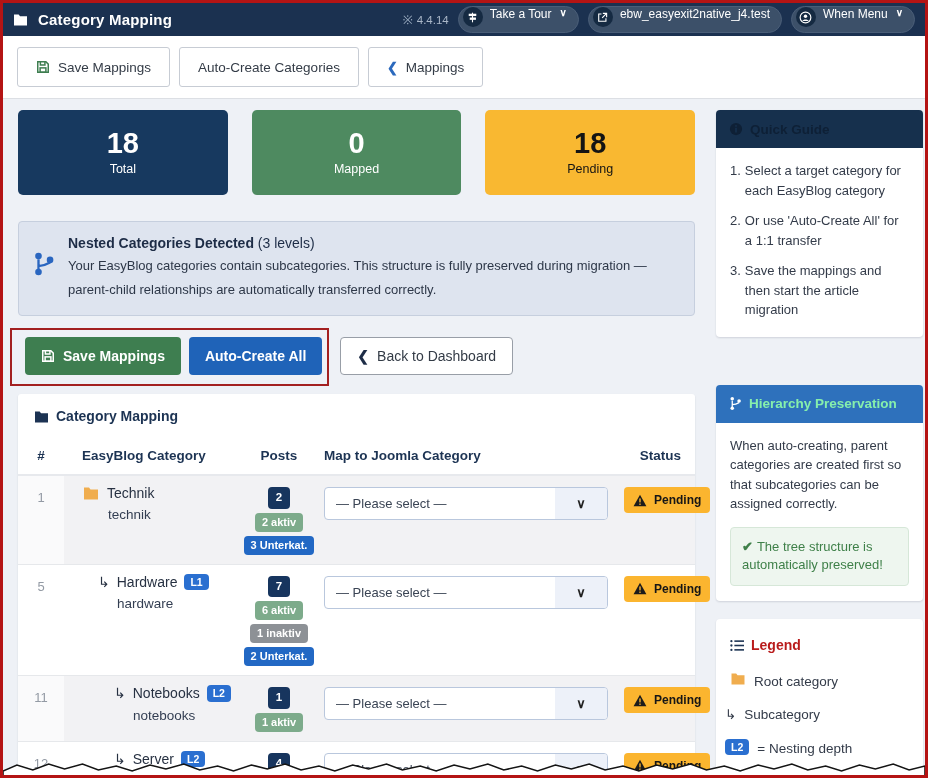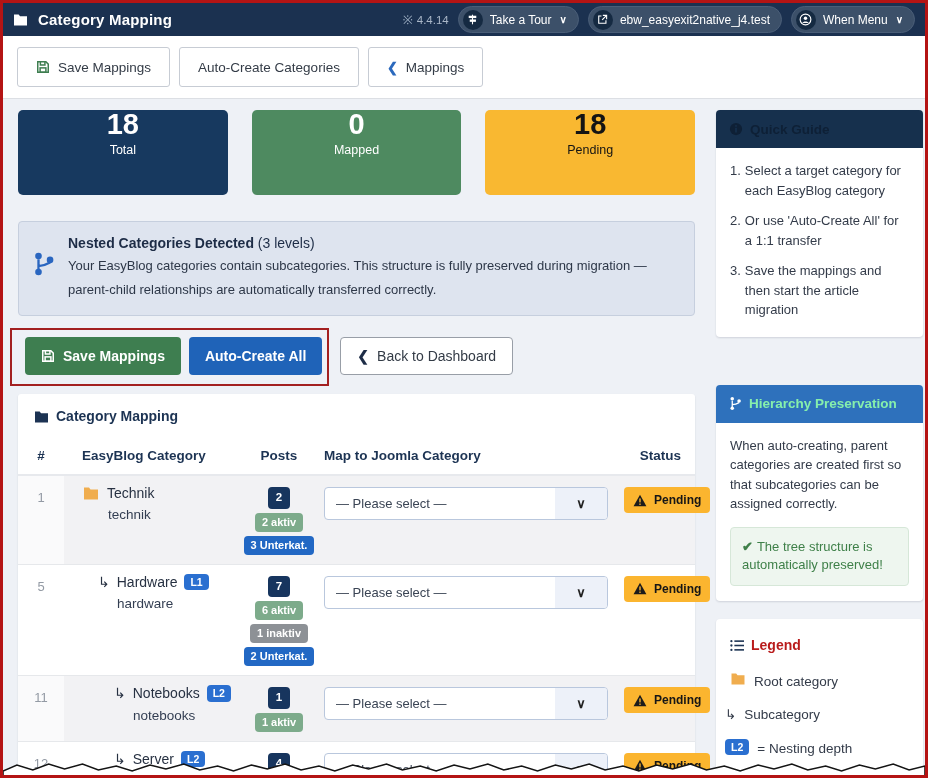--- a/index.html
+++ b/index.html
@@ -15,21 +15,21 @@
   .topbar {
     height:33px; background:#1b3150; display:flex; align-items:center;
     padding:0 10px; color:#fff; gap:8px;
   }
   .topbar .tb-title { font-size:15px; font-weight:bold; letter-spacing:.2px; }
   .tb-folder { display:inline-flex; margin-right:2px; }
   .tb-right { margin-left:auto; display:flex; align-items:center; gap:9px; }
   .tb-version { font-size:11.5px; color:#aab7c8; display:flex; align-items:center; gap:4px; }
   .joomla-glyph { font-size:12px; color:#9fb0c4; }
   .pill {
-    display:flex; align-items:center; gap:7px; background:#3c5069;
+    display:flex; align-items:flex-start; gap:7px; background:#3c5069;
     border-radius:14px; height:27px; padding:0 11px 0 4px; cursor:pointer;
     font-size:12px; color:#fff; white-space:nowrap; border:1px solid #4a5e78;
   }
   .pill .pill-circle {
     width:20px; height:20px; border-radius:50%; background:#152a42;
     display:flex; align-items:center; justify-content:center; flex:0 0 auto;
   }
   .pill .chev { font-size:10px; font-weight:bold; margin-left:1px; }
 
   
@@ -47,21 +47,21 @@
 
   
   .content { display:flex; padding:11px 0 0 15px; }
   .main { width:677px; flex:0 0 677px; }
   .sidebar { width:207px; margin-left:21px; flex:0 0 207px; }
 
   
   .stats { display:flex; gap:24px; }
   .stat-card {
     width:210px; height:85px; border-radius:5px; display:flex; flex-direction:column;
-    align-items:center; justify-content:flex-start; gap:4px; color:#fff;
+    align-items:center; justify-content:center; gap:4px; color:#fff;
   }
   .stat-card .num { font-size:29px; font-weight:bold; line-height:1; }
   .stat-card .lbl { font-size:12.5px; }
   .stat-dark  { background:#17395f; }
   .stat-green { background:#4e8a60; }
   .stat-amber { background:#f9b831; color:#141414; }
 
   
   .notice {
     margin-top:26px; background:#dee4ef; border:1px solid #c6cfde; border-radius:4px;

